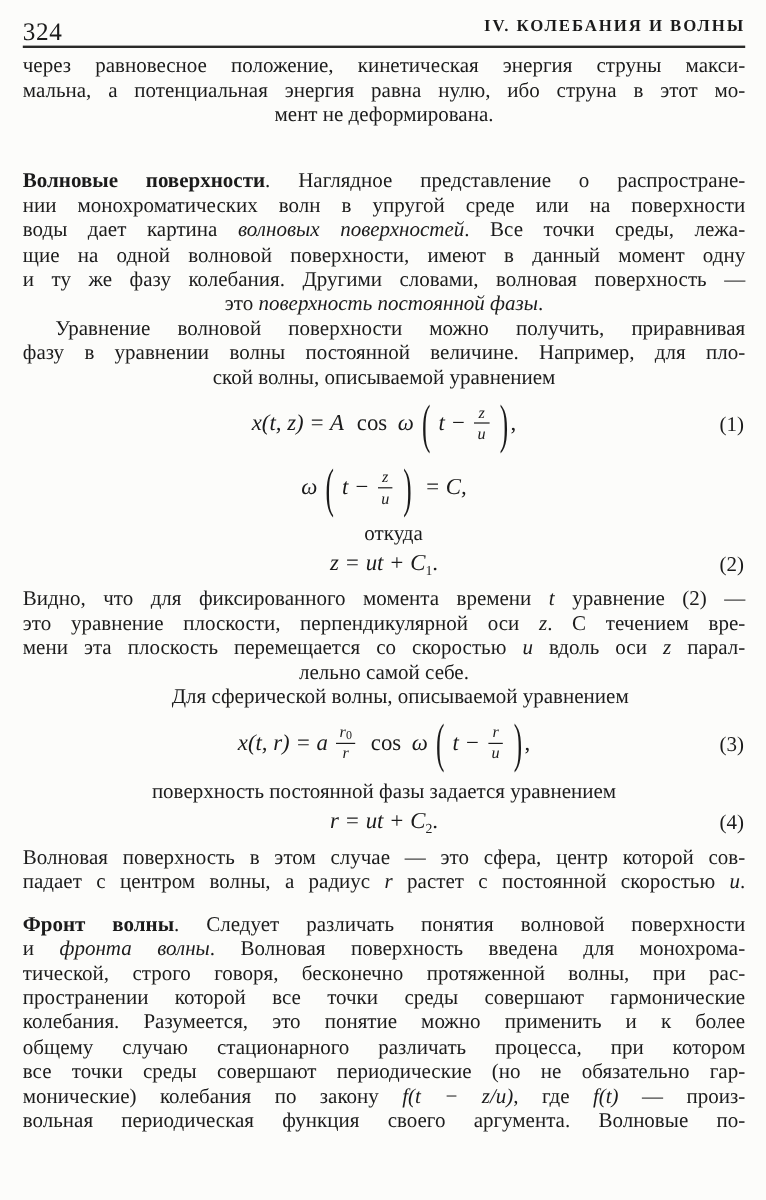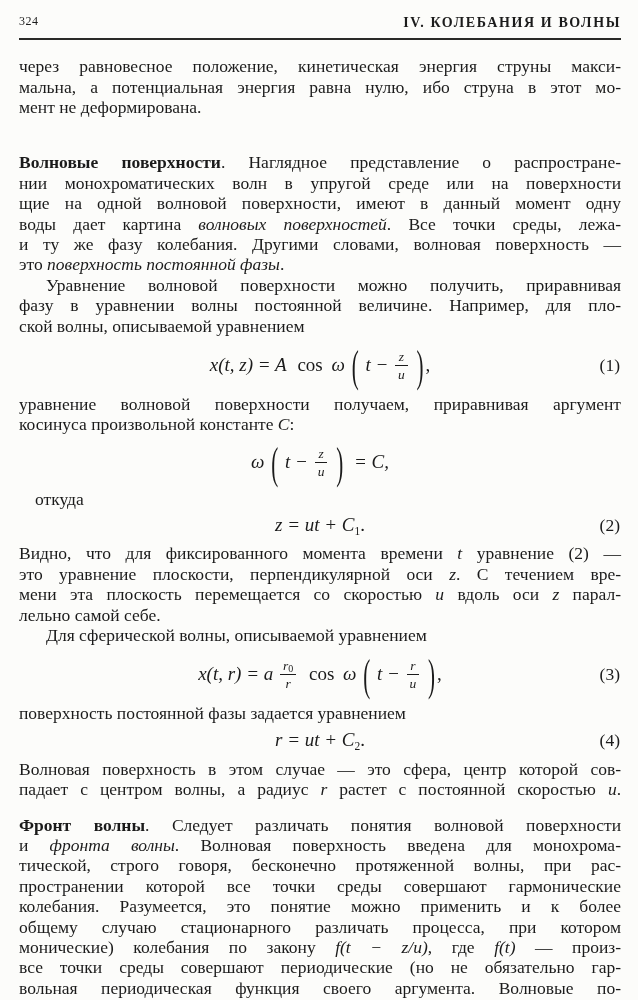--- a/index.html
+++ b/index.html
@@ -10,31 +10,31 @@
     background: #fcfcfa;
     color: #1b1b1b;
     font-family: "Liberation Serif", "DejaVu Serif", serif;
     font-size: 17.5px;
     box-sizing: border-box;
     padding: 12px 17px 0 19px;
     overflow: hidden;
   }
   
   .hdr { position: relative; height: 22px; }
-  .pgnum { position:absolute; left:0; top:2px; font-size:12px; letter-spacing:.5px; }
+  .pgnum { position:absolute; left:0; top:2px; font-size:21px; letter-spacing:.5px; }
   .chap {
     position:absolute; left:0; right:0; top:3px;
     text-align:right; font-size:14px; letter-spacing:1.6px;
     font-weight:600;
   }
   .rule { margin-top:4px; height:2.2px; background:#2a2a28; }
 
   
   .para { margin:0; }
-  .line { line-height:20.4px; text-align:left; white-space:normal; }
+  .line { line-height:20.4px; text-align:center; white-space:normal; }
   .line.fill { text-align:justify; text-align-last:justify; }
   .line.indent { text-indent:27px; }
   .it { font-style: italic; }
   .bd { font-weight: bold; }
 
   .mt-p2 { margin-top:35px; }
   .mt-sec { margin-top:15px; }
   .mt-sm { margin-top:1px;margin-left:16px; }
 
   
@@ -77,54 +77,50 @@
 <body>
 
 <div class="page">
 
   <div class="hdr">
     <span class="pgnum">324</span>
     <span class="chap">IV. КОЛЕБАНИЯ И ВОЛНЫ</span>
   </div>
   <div class="rule"></div>
 
-  <div class="para" style="margin-top:16px">
+  <div class="para" style="margin-top:4px">
       <div class="line fill"><span>через равновесное положение, кинетическая энергия струны макси-</span></div>
       <div class="line fill"><span>мальна, а потенциальная энергия равна нулю, ибо струна в этот мо-</span></div>
       <div class="line"><span>мент не деформирована.</span></div>
     </div>
   <div class="para mt-p2">
       <div class="line fill"><span class="bd">Волновые поверхности</span><span>. Наглядное представление о распростране-</span></div>
       <div class="line fill"><span>нии монохроматических волн в упругой среде или на поверхности</span></div>
+      <div class="line fill"><span>воды дает картина </span><span class="it">волновых поверхностей</span><span>. Все точки среды, лежа-</span></div>
       <div class="line fill"><span>щие на одной волновой поверхности, имеют в данный момент одну</span></div>
-      <div class="line fill"><span>воды дает картина </span><span class="it">волновых поверхностей</span><span>. Все точки среды, лежа-</span></div>
       <div class="line fill"><span>и ту же фазу колебания. Другими словами, волновая поверхность —</span></div>
       <div class="line"><span>это </span><span class="it">поверхность постоянной фазы</span><span>.</span></div>
     </div>
   <div class="para">
       <div class="line fill indent"><span>Уравнение волновой поверхности можно получить, приравнивая</span></div>
       <div class="line fill"><span>фазу в уравнении волны постоянной величине. Например, для пло-</span></div>
       <div class="line"><span>ской волны, описываемой уравнением</span></div>
     </div>
 
   <div class="eq" style="--h:54px">
     <span class="v">x(t, z) = A</span>
     <span class="rm fnsp">cos</span>
     <span class="v">ω</span>
     <span class="bigp">(</span>
     <span class="v">t −</span>
     <span class="frac"><span class="num v">z</span><span class="den v">u</span></span>
     <span class="bigp">)</span><span class="rm">,</span>
     <span class="eqlabel">(1)</span>
   </div>
 
-  <div class="para">
-      <div class="line fill"><span>уравнение волновой поверхности получаем, приравнивая аргумент</span></div>
-      <div class="line"><span>косинуса произвольной константе </span><span class="it">C</span><span>:</span></div>
-    </div>
 
   <div class="eq" style="--h:50px">
     <span class="v">ω</span>
     <span class="bigp">(</span>
     <span class="v">t −</span>
     <span class="frac"><span class="num v">z</span><span class="den v">u</span></span>
     <span class="bigp">)</span>
     <span class="v" style="margin-left:4px">= C,</span>
   </div>
 
@@ -172,18 +168,18 @@
       <div class="line fill"><span>Волновая поверхность в этом случае — это сфера, центр которой сов-</span></div>
       <div class="line fill"><span>падает с центром волны, а радиус </span><span class="it">r</span><span> растет с постоянной скоростью </span><span class="it">u</span><span>.</span></div>
     </div>
   <div class="para mt-sec">
       <div class="line fill"><span class="bd">Фронт волны</span><span>. Следует различать понятия волновой поверхности</span></div>
       <div class="line fill"><span>и </span><span class="it">фронта волны</span><span>. Волновая поверхность введена для монохрома-</span></div>
       <div class="line fill"><span>тической, строго говоря, бесконечно протяженной волны, при рас-</span></div>
       <div class="line fill"><span>пространении которой все точки среды совершают гармонические</span></div>
       <div class="line fill"><span>колебания. Разумеется, это понятие можно применить и к более</span></div>
       <div class="line fill"><span>общему случаю стационарного различать процесса, при котором</span></div>
+      <div class="line fill"><span>все точки среды совершают периодические (но не обязательно гар-</span></div>
       <div class="line fill"><span>монические) колебания по закону </span><span class="it">f(t − z/u)</span><span>, где </span><span class="it">f(t)</span><span> — произ-</span></div>
-      <div class="line fill"><span>все точки среды совершают периодические (но не обязательно гар-</span></div>
       <div class="line fill"><span>вольная периодическая функция своего аргумента. Волновые по-</span></div>
     </div>
 
 </div>
 
 </body></html>

